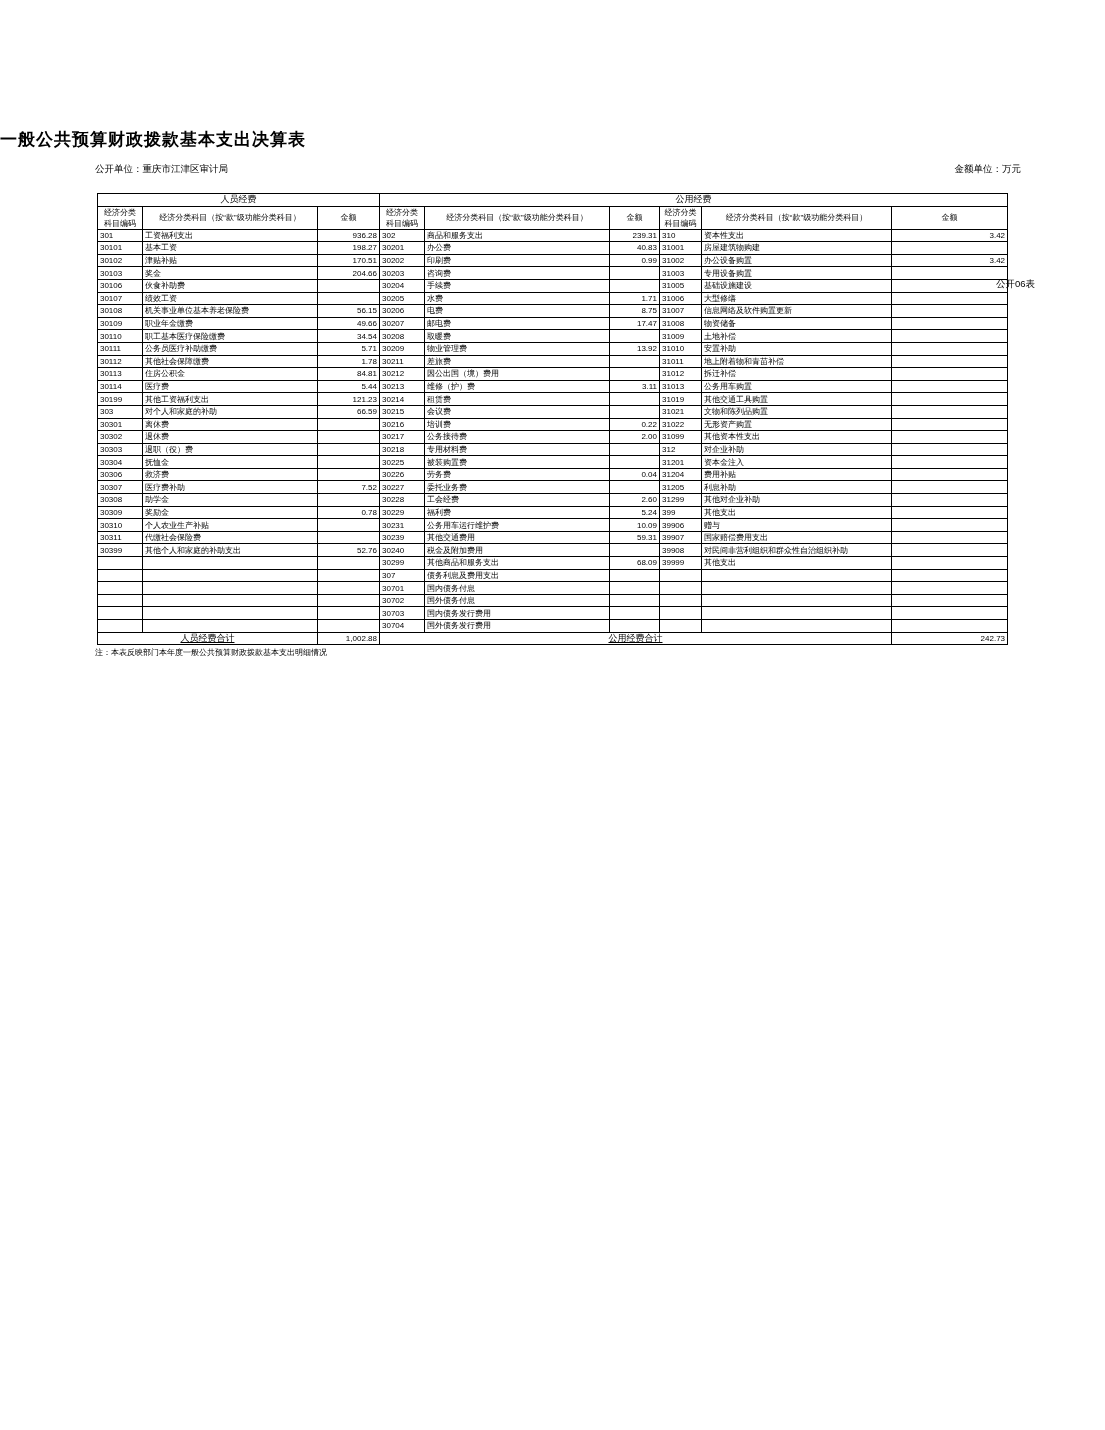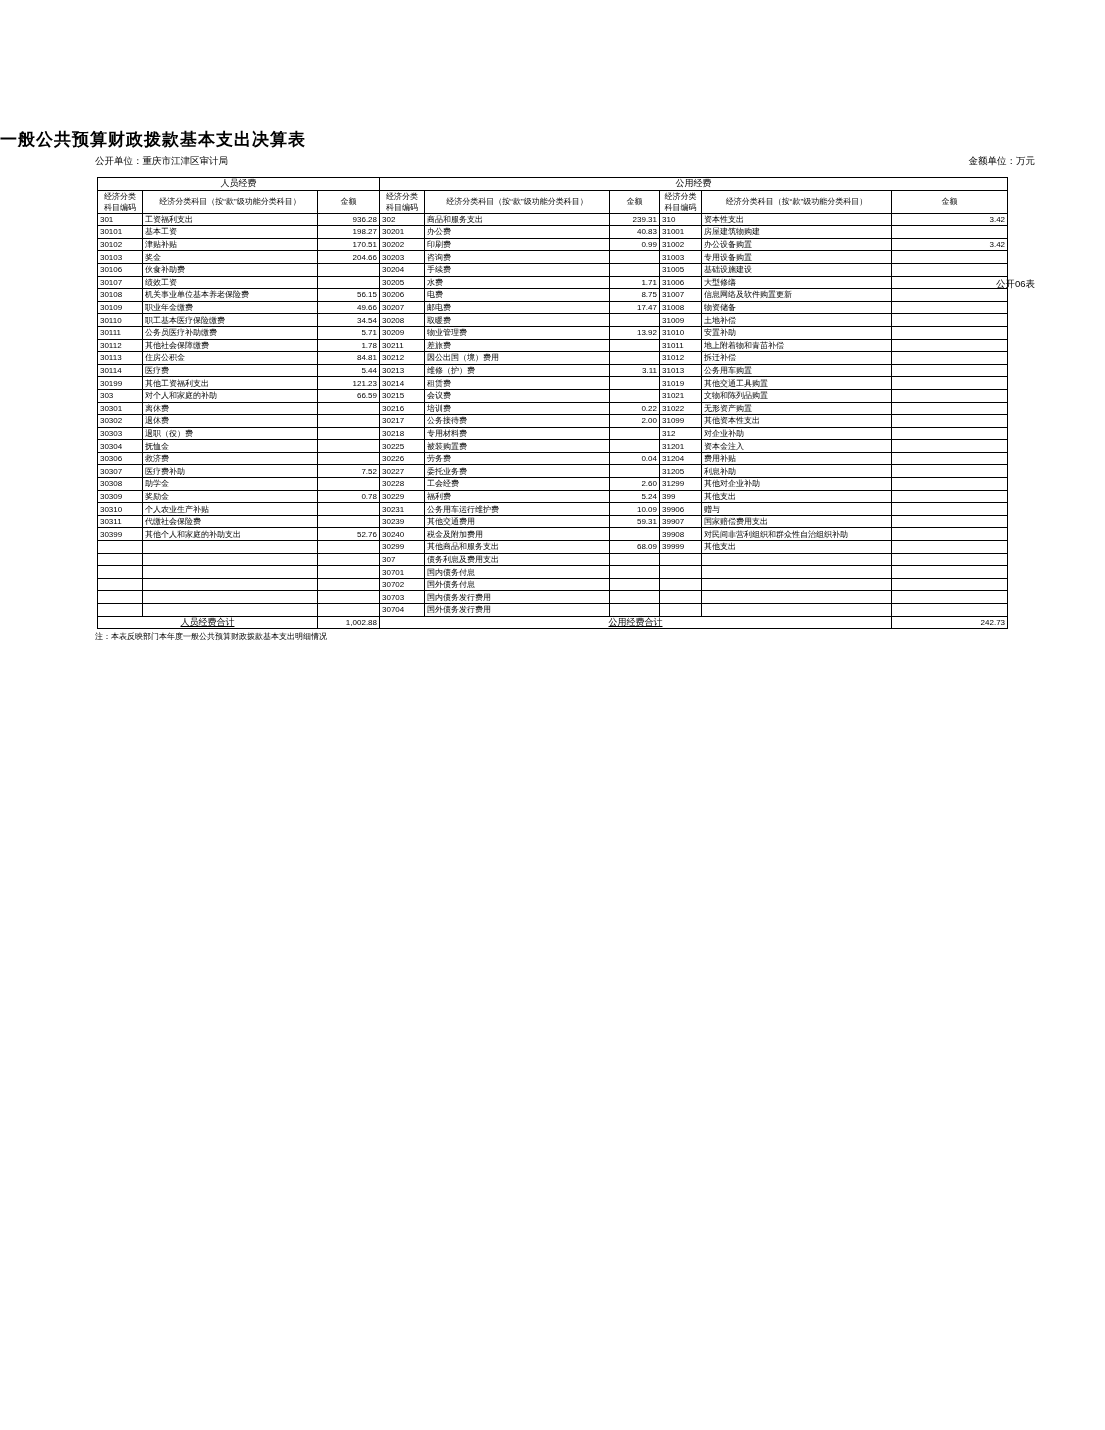--- a/index.html
+++ b/index.html
@@ -29,40 +29,40 @@
     margin-top: 128px;
   }
   .form-no {
     position: absolute;
     right: 70px;
     top: 150px;
     font-size: 9.5px;
   }
   .meta-row {
     position: relative;
-    margin-top: 4px;
+    margin-top: 12px;
     height: 14px;
     padding: 0 70px;
     font-size: 9.5px;
   }
   .meta-left {
     position: absolute;
     left: 95px;
     top: 0;
     font-size: 9.5px;
   }
   .meta-right {
     position: absolute;
-    right: 70px;
+    right: 84px;
     top: 0;
     font-size: 9.5px;
   }
   table.main {
     border-collapse: collapse;
-    margin: 8px auto 0 auto;
+    margin: 16px auto 0 auto;
     width: 910px;
     table-layout: fixed;
     font-size: 8px;
   }
   table.main td, table.main th {
     border: 1px solid #000000;
     padding: 0 2px;
     line-height: 11px;
     height: 11.6px;
     overflow: hidden;

